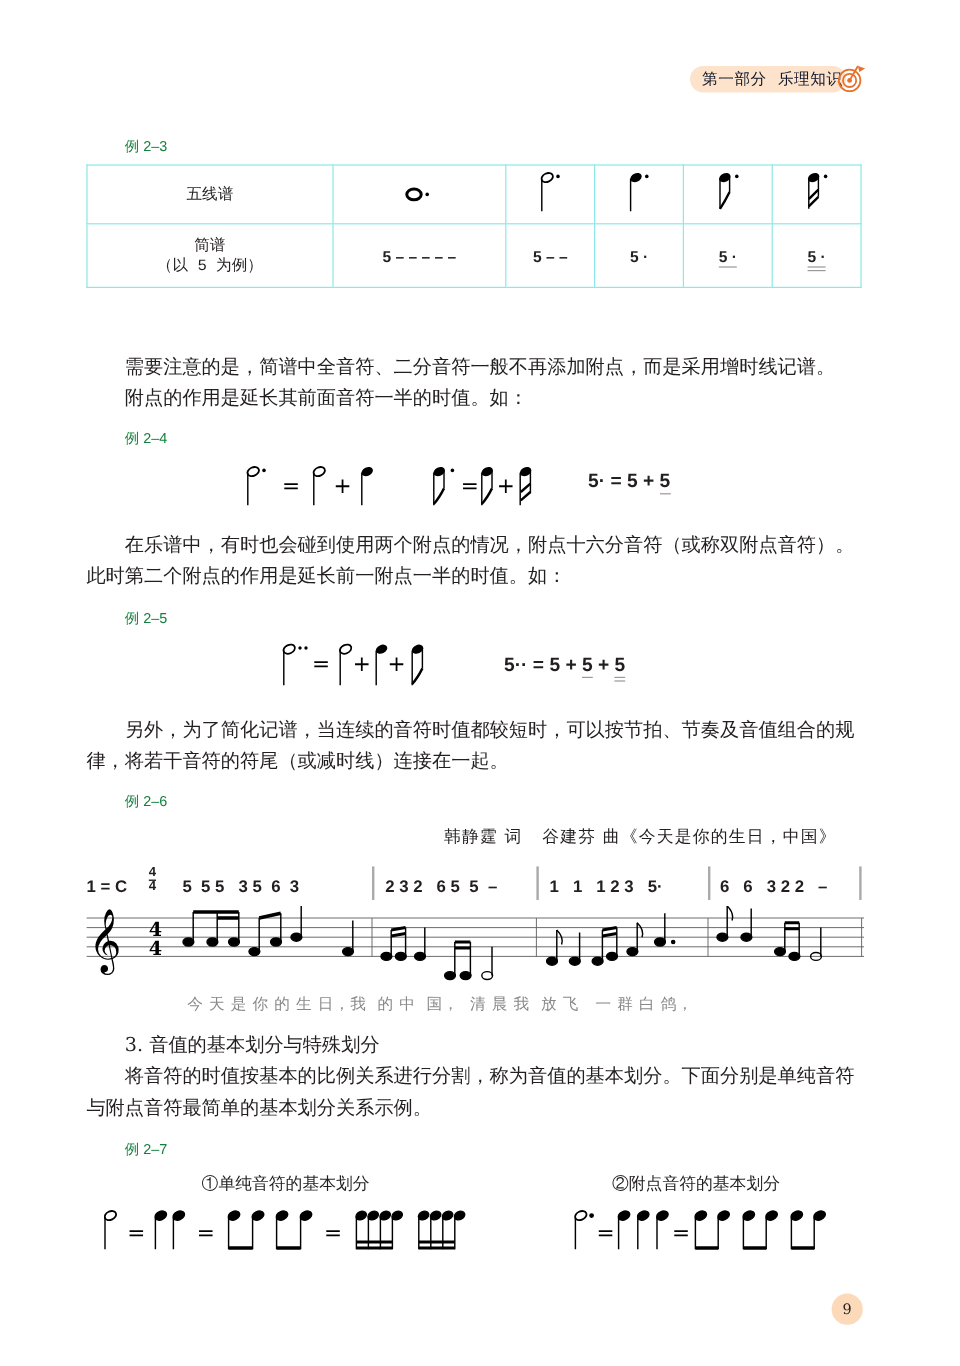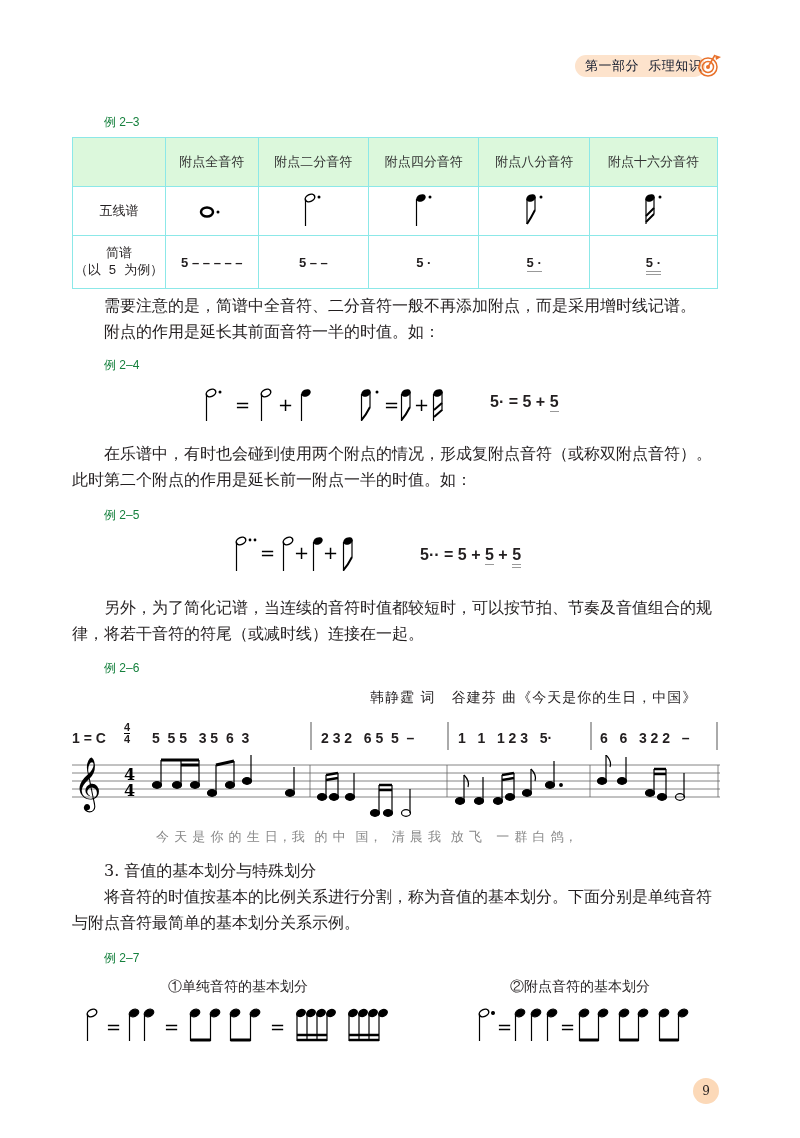--- a/index.html
+++ b/index.html
@@ -37,28 +37,20 @@
   <circle cx="11" cy="15" r="9" fill="none" stroke="#e8712b" stroke-width="1.5"></circle>
   <circle cx="11" cy="15" r="5.5" fill="none" stroke="#e8712b" stroke-width="1.5"></circle>
   <circle cx="11" cy="15" r="2" fill="#e8712b"></circle>
   <line x1="11" y1="15" x2="18" y2="3" stroke="#e8712b" stroke-width="1.5"></line>
   <path d="M18 3 L24 5 L19 8 Z" fill="#e8712b"></path>
 </svg>
 
 <div class="abs ex-label" style="left:104px;top:114px;">例 2–3</div>
 <table class="abs notes">
   <tbody>
-      <tr class="hdr">
-    <td style="width:90px"></td>
-    <td>附点全音符</td>
-    <td>附点二分音符</td>
-    <td>附点四分音符</td>
-    <td>附点八分音符</td>
-    <td>附点十六分音符</td>
-  </tr>
   <tr class="r2">
     <td class="rowhead">五线谱</td>
     <td>
       <svg width="30" height="20" viewBox="0 0 30 20">
             <ellipse cx="10" cy="12" rx="6" ry="4.5" fill="none" stroke="#000" stroke-width="2.5"></ellipse>
             <circle cx="21" cy="12" r="1.5" fill="#000"></circle>
           </svg>
     </td>
     <td>
       <svg width="30" height="40" viewBox="0 0 30 40">
@@ -134,21 +126,21 @@
     <line x1="210" y1="7" x2="210" y2="22" stroke="#000" stroke-width="1.2"></line>
     <path d="M210 22 Q206 30 201.5 35" stroke="#000" stroke-width="2" fill="none"></path>
   <text x="214" y="26" font-size="18" font-family="DejaVu Sans">+</text>
   <ellipse cx="238" cy="8" rx="5" ry="3.5" transform="rotate(-25 238 8)" fill="#000"></ellipse>
     <line x1="233.5" y1="9" x2="233.5" y2="36" stroke="#000" stroke-width="1.2"></line>
     <line x1="242" y1="7" x2="242" y2="26" stroke="#000" stroke-width="1.2"></line>
     <path d="M242 18 L234 25 M242 25 L234 32" stroke="#000" stroke-width="2" fill="none"></path>
 </svg>
 <div class="abs eq" style="left:490px;top:393px;"><span>5·</span> <span>=</span> <span>5</span> <span>+</span> <span class="ul1">5</span></div>
 
-<div class="abs para" style="left:104px;top:441px;">在乐谱中，有时也会碰到使用两个附点的情况，形成复附点音符（或称双附点音符）。</div>
+<div class="abs para" style="left:104px;top:441px;">在乐谱中，有时也会碰到使用两个附点的情况，附点十六分音符（或称双附点音符）。</div>
 <div class="abs para" style="left:72px;top:467px;">此时第二个附点的作用是延长前一附点一半的时值。如：</div>
 
 <div class="abs ex-label" style="left:104px;top:507px;">例 2–5</div>
 <svg class="abs" style="left:230px;top:533px;" width="130" height="42" viewBox="0 0 130 42">
   <ellipse cx="11" cy="8" rx="5" ry="3.5" transform="rotate(-25 11 8)" fill="none" stroke="#000" stroke-width="1.5"></ellipse>
     <line x1="6.5" y1="9" x2="6.5" y2="38" stroke="#000" stroke-width="1.2"></line>
     <circle cx="20" cy="7" r="1.4" fill="#000"></circle>
     <circle cx="25" cy="7" r="1.4" fill="#000"></circle>
   <text x="30" y="26" font-size="18" font-family="DejaVu Sans">=</text>
   <ellipse cx="58" cy="8" rx="5" ry="3.5" transform="rotate(-25 58 8)" fill="none" stroke="#000" stroke-width="1.5"></ellipse>

